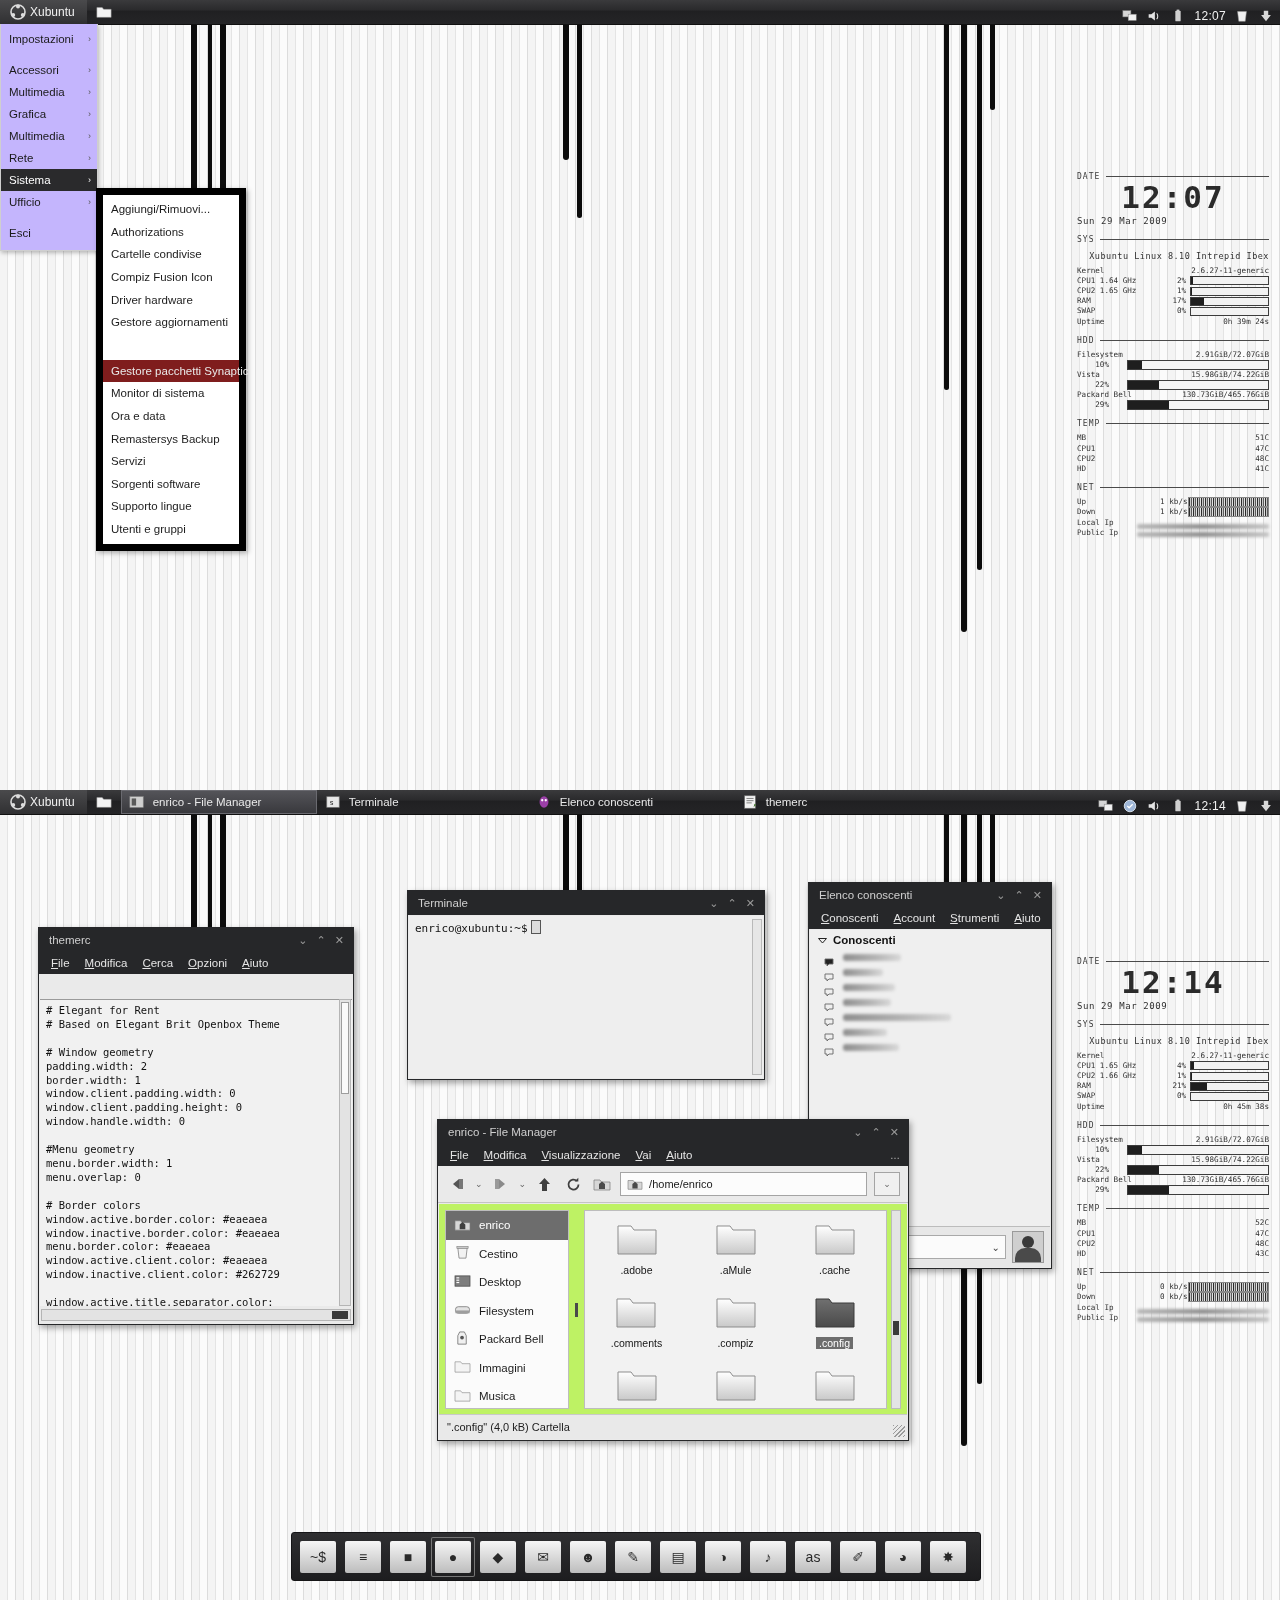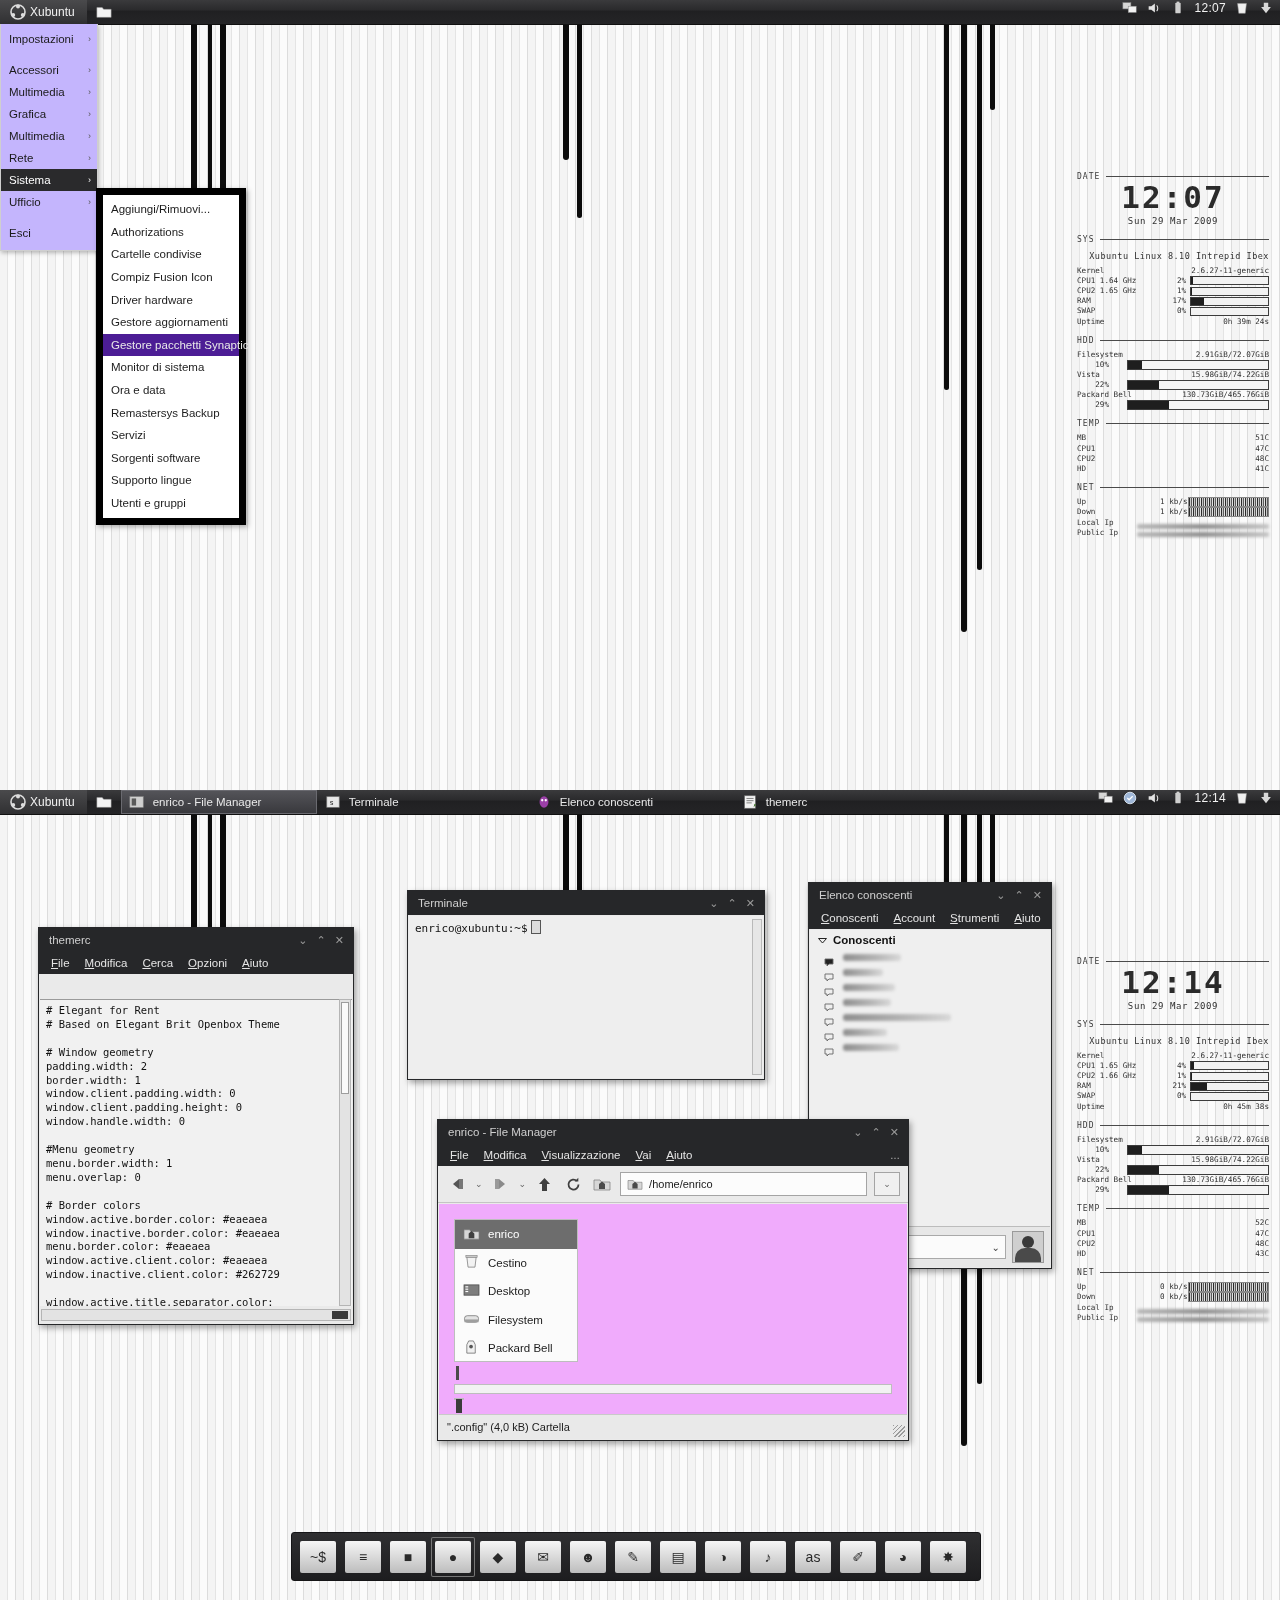--- a/index.html
+++ b/index.html
@@ -20,21 +20,21 @@
   }
   .bar{position:absolute;background:#0c0c0c;border-radius:0 0 4px 4px;}
   
   #screen1{top:0;height:790px;}
   #screen2{top:790px;height:810px;}
 
   
   .panel{position:absolute;left:0;width:1280px;height:24px;
     background:linear-gradient(180deg,#3a3a3c 0%,#2a2a2c 42%,#202022 46%,#252527 100%);
     border-bottom:1px solid #111;
-    display:flex;align-items:flex-start;color:#e8e8e8;font-size:11.5px;z-index:50;}
+    display:flex;align-items:flex-end;color:#e8e8e8;font-size:11.5px;z-index:50;}
   .panel .xlogo{width:24px;height:24px;display:flex;align-items:center;justify-content:center;}
   .panel .xlabel{padding-right:12px;font-size:12px;color:#f0f0f0;}
   .panel .startbtn{display:flex;align-items:center;height:24px;padding-left:6px;
      background:linear-gradient(180deg,#4a4a4c,#303032);}
   .panel .pitem{display:flex;align-items:center;height:24px;min-width:0;}
   .panel .spacer{flex:1;}
   .tray{display:flex;align-items:center;gap:8px;padding-right:6px;}
   .clock{font-size:12px;color:#f2f2f2;letter-spacing:.3px;}
 
   
@@ -49,28 +49,28 @@
     box-shadow:1px 2px 4px rgba(0,0,0,.25);padding:4px 0 6px 0;text-align:right;}
   .mi{display:flex;align-items:center;justify-content:space-between;
     height:22px;padding:0 6px 0 8px;font-size:11.5px;color:#1a1a1a;}
   .mi .arr{font-size:9px;color:#555;}
   .mi.sel{background:#2a2a2c;color:#fff;}
   .mi.sel .arr{color:#fff;}
   .msep{height:9px;}
   .submenu{position:absolute;top:188px;left:96px;width:136px;background:#fff;
     border:7px solid #000000;z-index:61;box-shadow:2px 2px 5px rgba(0,0,0,.3);padding:3px 0 4px 0;}
   .smi{height:22.6px;display:flex;align-items:center;padding:0 8px;font-size:11.5px;color:#1c1c1c;white-space:nowrap;}
-  .smi.sel{background:#4c1d95;color:#e9e9e9;}
+  .smi.sel{background:#7f1d1d;color:#e9e9e9;margin-top:26px;}
 
   
   .conky{position:absolute;font-family:"DejaVu Sans Mono",monospace;color:#303030;z-index:5;padding-left:46px;}
   .ck-sec{display:flex;align-items:center;gap:6px;font-size:8px;letter-spacing:1px;color:#3a3a3a;margin-top:9px;}
   .ck-sec .ln{flex:1;height:1px;background:#4a4a4a;}
   .ck-bigclock{font-size:31px;letter-spacing:2px;text-align:center;line-height:1.05;color:#2b2b2b;font-weight:bold;}
-  .ck-date{text-align:center;font-size:9px;letter-spacing:.6px;margin-top:2px;}
+  .ck-date{text-align:left;font-size:9px;letter-spacing:.6px;margin-top:2px;}
   .ck-distro{text-align:right;font-size:8.5px;letter-spacing:.5px;margin:7px 0 5px;}
   .ck-row{display:flex;align-items:center;font-size:7.6px;line-height:10.2px;white-space:nowrap;}
   .ck-row .k{width:92px;}
   .ck-row .v{margin-left:auto;}
   .ck-row .pct{width:30px;text-align:right;margin-right:4px;}
   .gauge{width:86px;height:7px;border:1px solid #3c3c3c;background:#f2f2f2;}
   .gauge>i{display:block;height:100%;background:#1e1e1e;}
   .ck-hdd .k{width:auto;}
   .ck-pctrow{display:flex;justify-content:flex-end;align-items:center;font-size:7.6px;line-height:10px;}
   .ck-pctrow .pct{margin-right:18px;}
@@ -127,21 +127,21 @@
   .avatar .head{position:absolute;left:9px;top:4px;width:12px;height:12px;border-radius:50%;background:#3a3a3a;}
   .avatar .body{position:absolute;left:2px;top:16px;width:26px;height:16px;border-radius:10px 10px 0 0;background:#4a4a4a;}
 
   
   #thunar{left:437px;top:1119px;width:470px;height:320px;z-index:25;}
   .toolbar{height:36px;background:#eaeaea;border-bottom:1px solid #c4c4c4;display:flex;align-items:center;gap:7px;padding:0 8px;}
   .tbtn{width:22px;height:22px;display:flex;align-items:center;justify-content:center;color:#3b3b3b;}
   .caret{font-size:9px;color:#666;}
   .pathbox{flex:1;height:22px;background:#fcfcfc;border:1px solid #a4a4a4;display:flex;align-items:center;gap:6px;padding:0 6px;font-size:11px;color:#1a1a1a;}
   .pathdrop{width:24px;height:22px;background:#f0f0f0;border:1px solid #a4a4a4;display:flex;align-items:center;justify-content:center;}
-  .fmbody{position:absolute;left:1px;right:1px;top:84px;bottom:25px;display:flex;background:#f0abfc;padding:15px;gap:4px;flex-direction:column;}
+  .fmbody{position:absolute;left:1px;right:1px;top:84px;bottom:25px;display:flex;background:#bef264;padding:6px;gap:4px;}
   .side{width:122px;background:#fbfbfb;border:1px solid #bdbdbd;overflow:hidden;}
   .side .srow{display:flex;align-items:center;gap:8px;height:28.5px;padding:0 8px;font-size:11.5px;color:#1c1c1c;}
   .side .srow.sel{background:#6d6d6d;color:#fff;}
   .sidesplit{width:7px;display:flex;align-items:center;justify-content:center;}
   .sidesplit i{display:block;width:3px;height:14px;background:#4a4a4a;}
   .fmmain{flex:1;background:#f2f2f2;border:1px solid #bdbdbd;padding:8px 2px 0;display:grid;
      grid-template-columns:repeat(3,1fr);grid-auto-rows:73px;justify-items:center;overflow:hidden;}
   .fitem{display:flex;flex-direction:column;align-items:center;gap:3px;}
   .flabel{font-size:10.5px;color:#151515;}
   .fitem.sel .flabel{background:#6d6d6d;color:#fff;padding:0 3px;}

